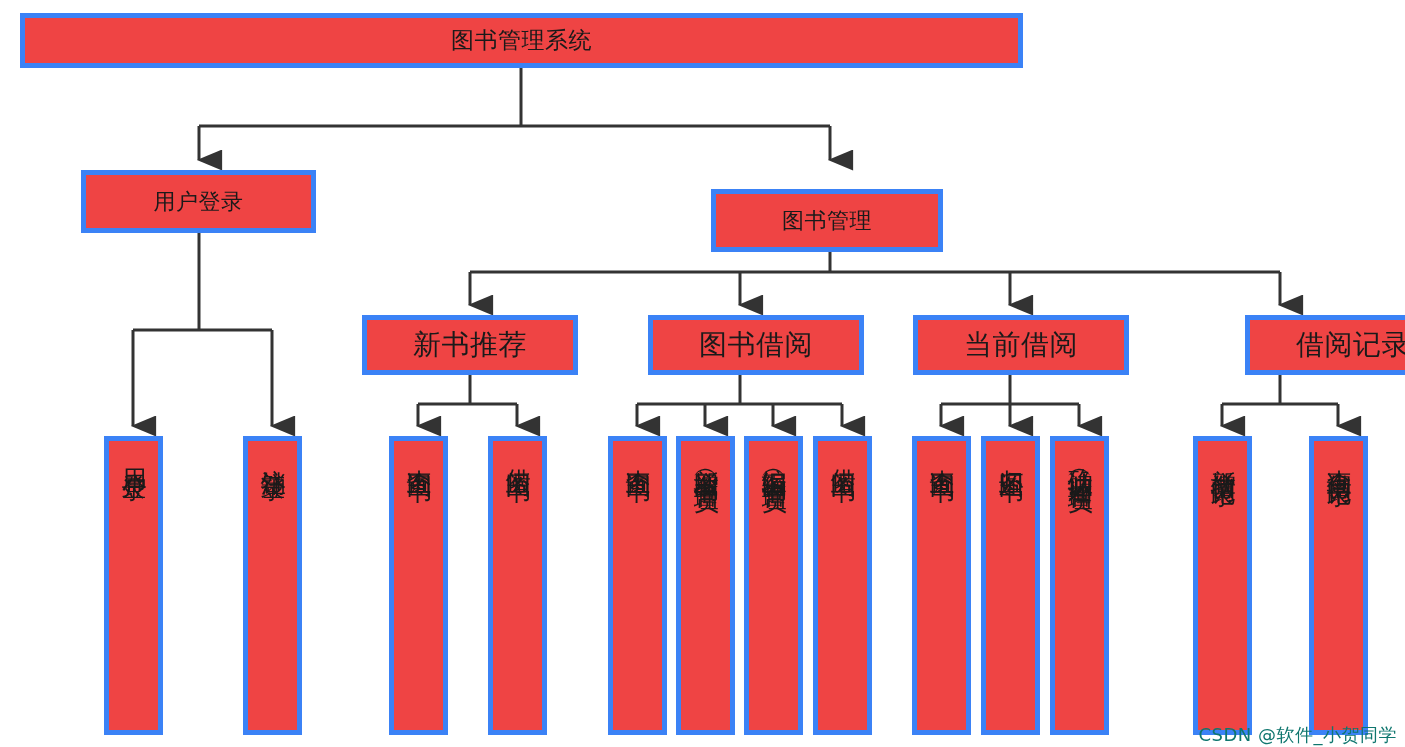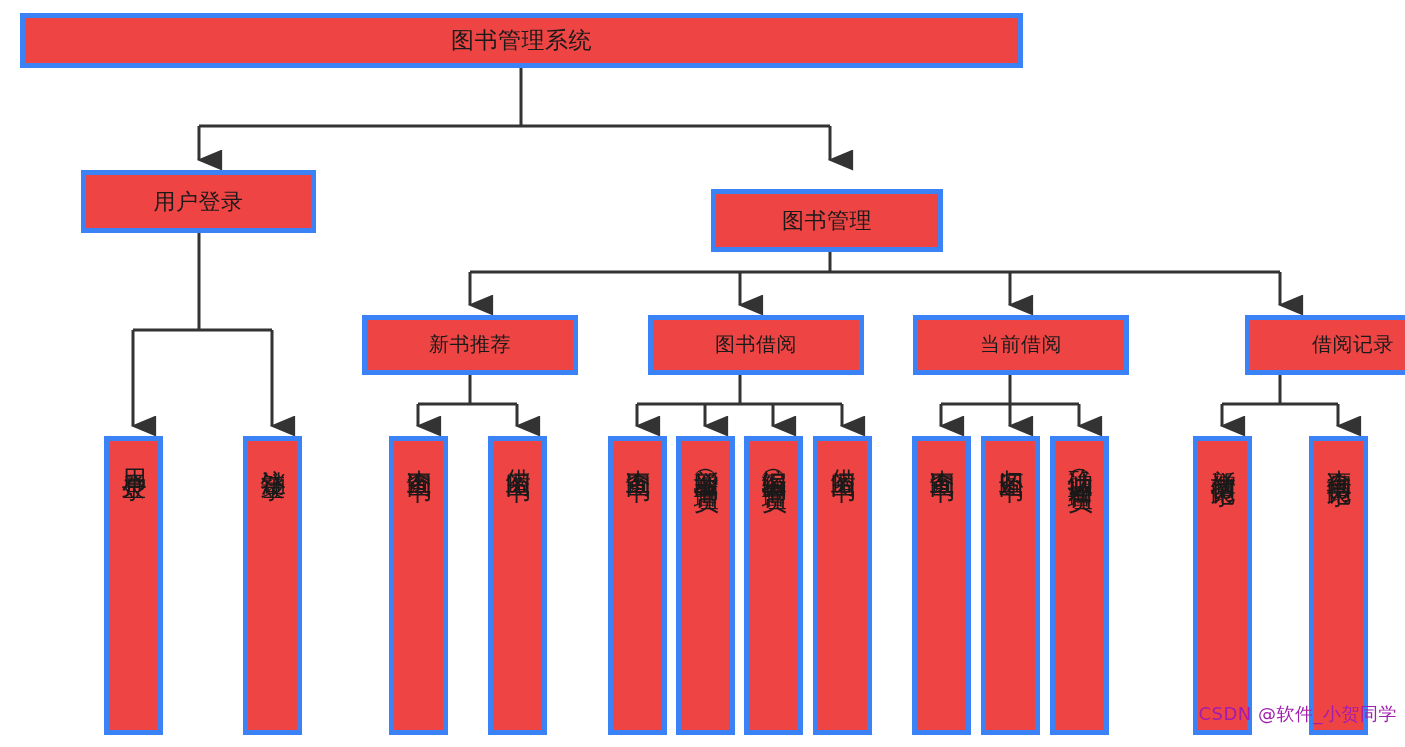--- a/index.html
+++ b/index.html
@@ -37,41 +37,41 @@
     line-height:1.18;
     letter-spacing:0.5px;
   }
   
   .node.horizontal .lbl{
     font-size:23px;
     writing-mode:horizontal-tb;
   }
   .node.root .lbl{ font-size:23px; }
   .node.level2 .lbl{ font-size:22px; }
-  .node.level3 .lbl{ font-size:20px; }
+  .node.level3 .lbl{ font-size:28px; }
   
   .node.leaf{
     align-items:flex-start;
     justify-content:center;
     padding-top:8px;
   }
   .node.leaf .lbl{
     writing-mode:vertical-rl;
     text-orientation:upright;
     font-size:25px;
     line-height:1.05;
     letter-spacing:3px;
     white-space:nowrap;
   }
   .watermark{
     position:absolute;
     right:8px;
-    bottom:21px;
+    bottom:0;
     font-size:18px;
-    color:#a21caf;
+    color:#0f766e;
     letter-spacing:0.5px;
     white-space:nowrap;
     user-select:none;
   }
 </style>
 </head>
 <body>
 
 <div id="canvas">
 

